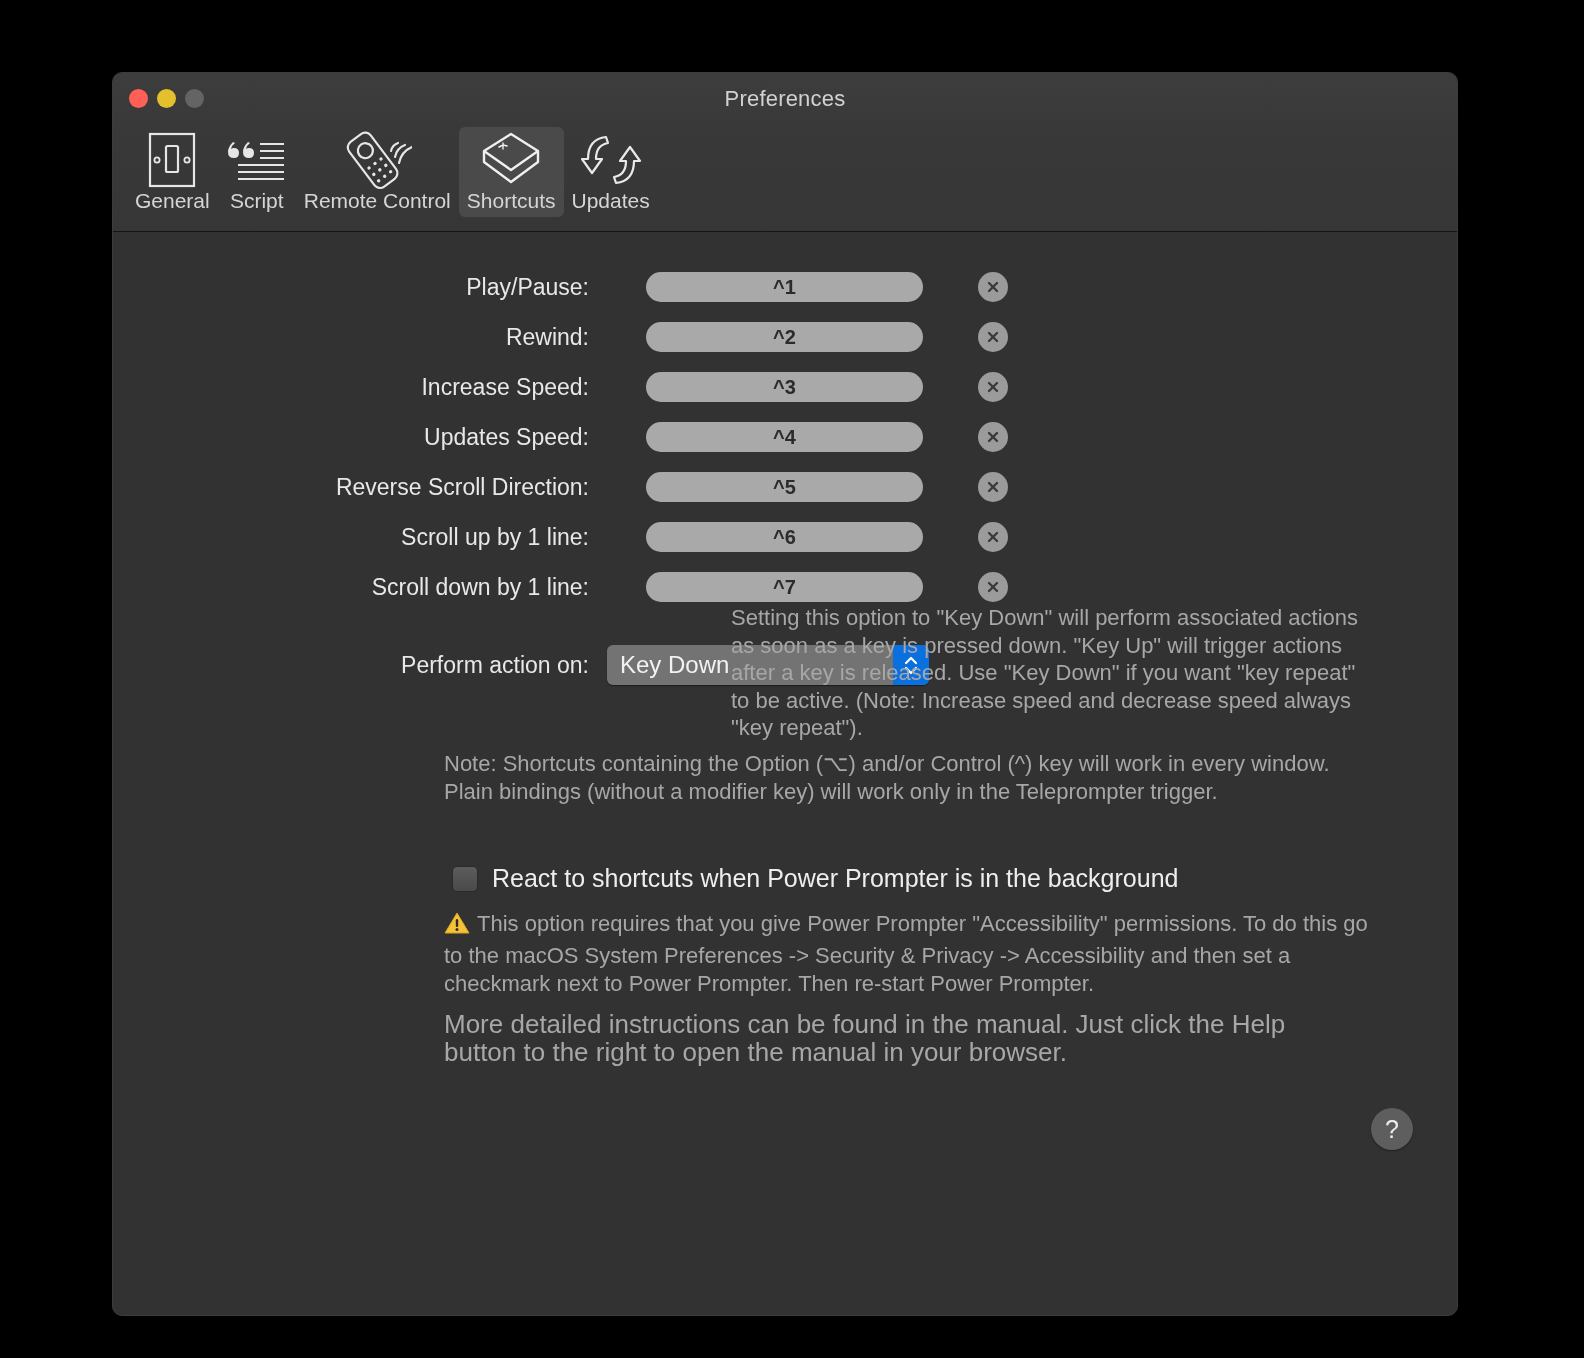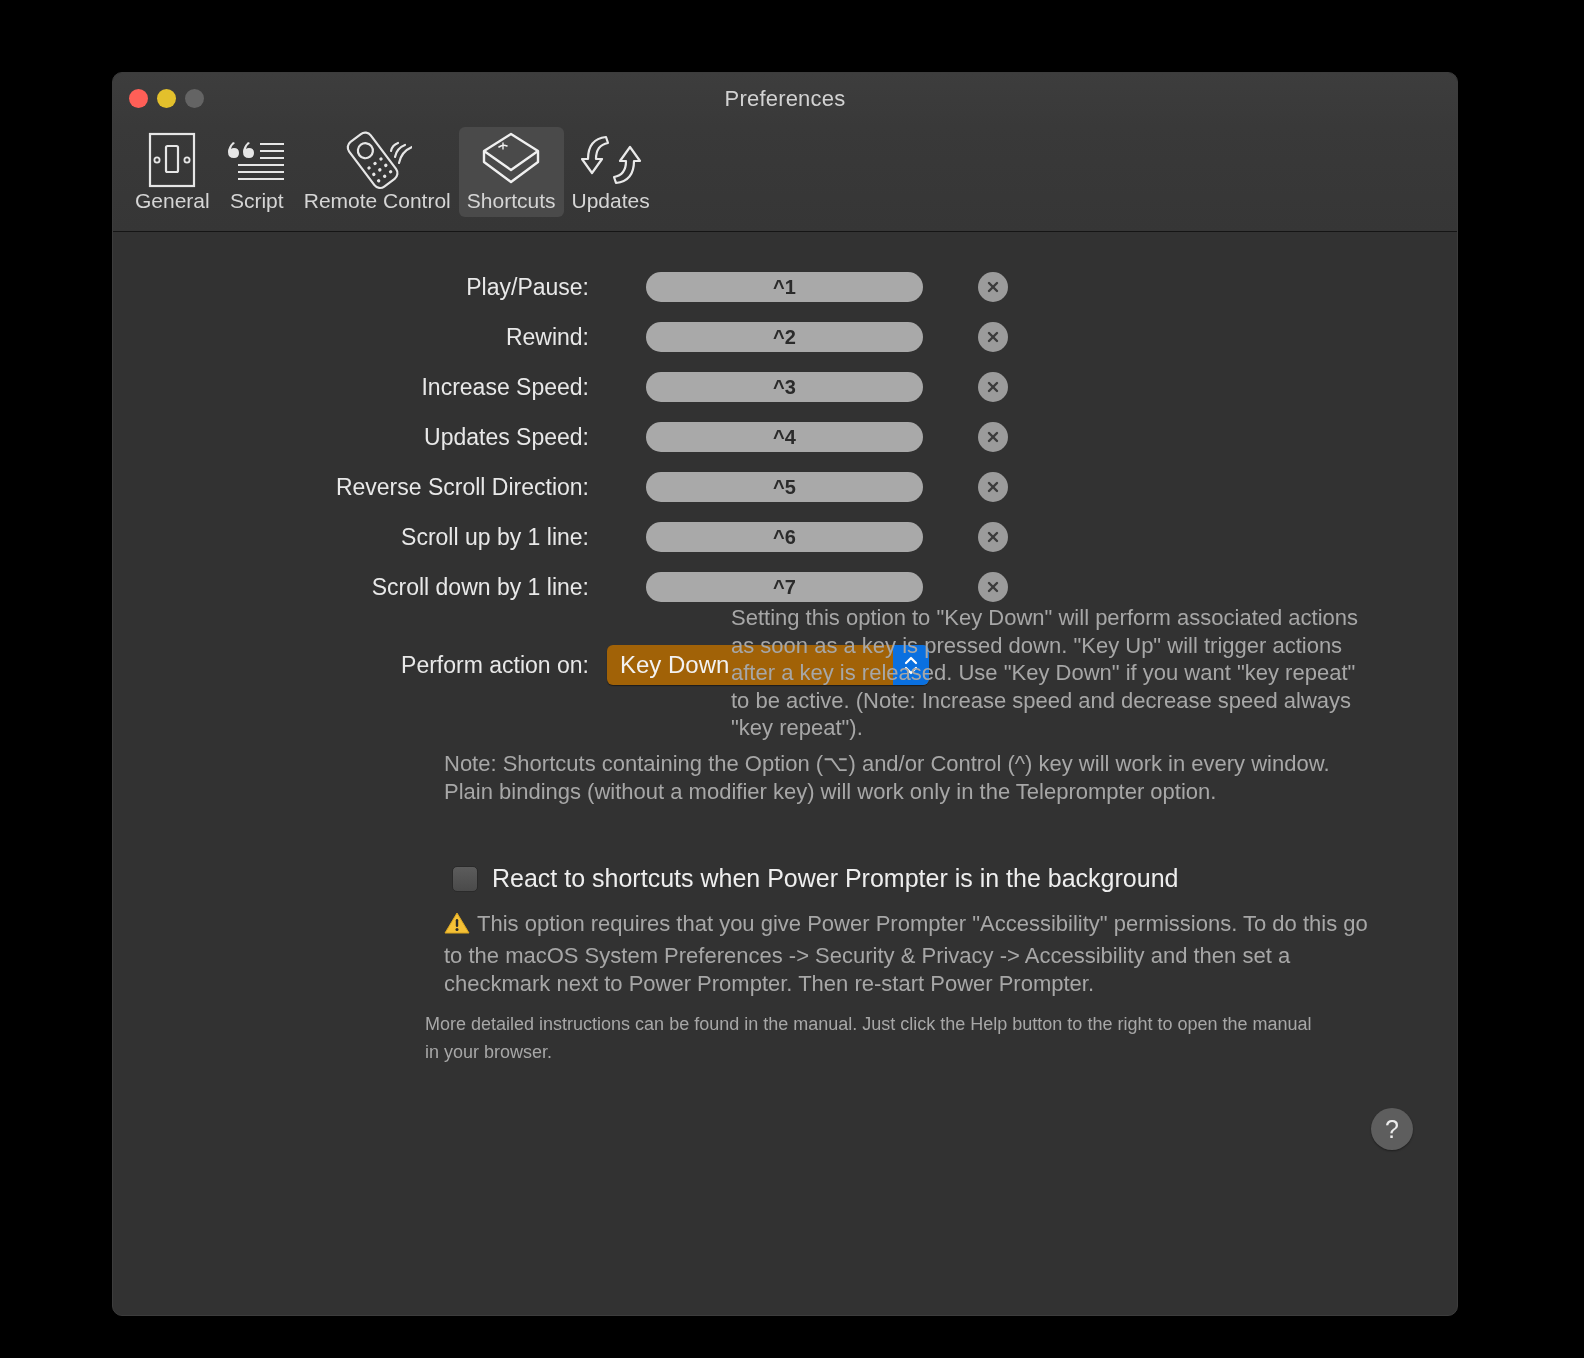--- a/index.html
+++ b/index.html
@@ -172,21 +172,21 @@
     text-align: right;
     padding-right: 18px;
     font-size: 23px;
     color: #e8e8e8;
     box-sizing: border-box;
   }
   .popup {
     position: relative;
     width: 322px;
     height: 40px;
-    background: #a16207;
+    background: #737373;
     border-radius: 6px;
     display: flex;
     align-items: center;
     box-shadow: 0 1px 1px rgba(0,0,0,0.45);
     cursor: default;
   }
   .popup-text {
     padding-left: 13px;
     font-size: 24px;
     color: #f2f2f2;
@@ -260,24 +260,24 @@
     color: #a7a7a7;
   }
   .warn-icon {
     display: inline-block;
     vertical-align: -4px;
     margin-right: 7px;
   }
 
   .moreinfo {
     position: absolute;
-    left: 312px;
+    left: 331px;
     top: 778px;
     width: 900px;
-    font-size: 18px;
+    font-size: 26px;
     line-height: 28px;
     color: #a7a7a7;
   }
 
   
   .helpbtn {
     position: absolute;
     right: 44px;
     bottom: 48px;
     width: 42px;
@@ -498,21 +498,21 @@
                   <polyline points="5,16 10,21 15,16"></polyline>
                 </g>
               </svg>
             </div>
           </div>
         </div>
       </div>
 
       <div class="desc">Setting this option to "Key Down" will perform associated actions as soon as a key is pressed down. "Key Up" will trigger actions after a key is released. Use "Key Down" if you want "key repeat" to be active. (Note: Increase speed and decrease speed always "key repeat").</div>
 
-      <div class="note">Note: Shortcuts containing the Option (⌥) and/or Control (^) key will work in every window. Plain bindings (without a modifier key) will work only in the Teleprompter option.</div>
+      <div class="note">Note: Shortcuts containing the Option (⌥) and/or Control (^) key will work in every window. Plain bindings (without a modifier key) will work only in the Teleprompter trigger.</div>
 
       <div class="checkrow">
         <div class="checkbox"></div>
         <div class="checkrow-label">React to shortcuts when Power Prompter is in the background</div>
       </div>
 
       <div class="warn">
         <span class="warn-icon">
           <svg width="26" height="24" viewBox="0 0 26 24">
             <path d="M13 2 L25 22 L1 22 Z" fill="#f5c136" stroke="#d9a520" stroke-width="1" stroke-linejoin="round"></path>

